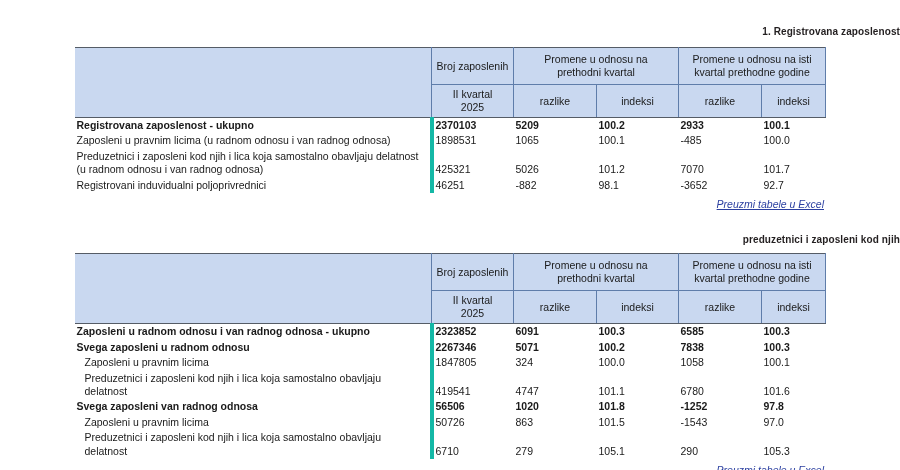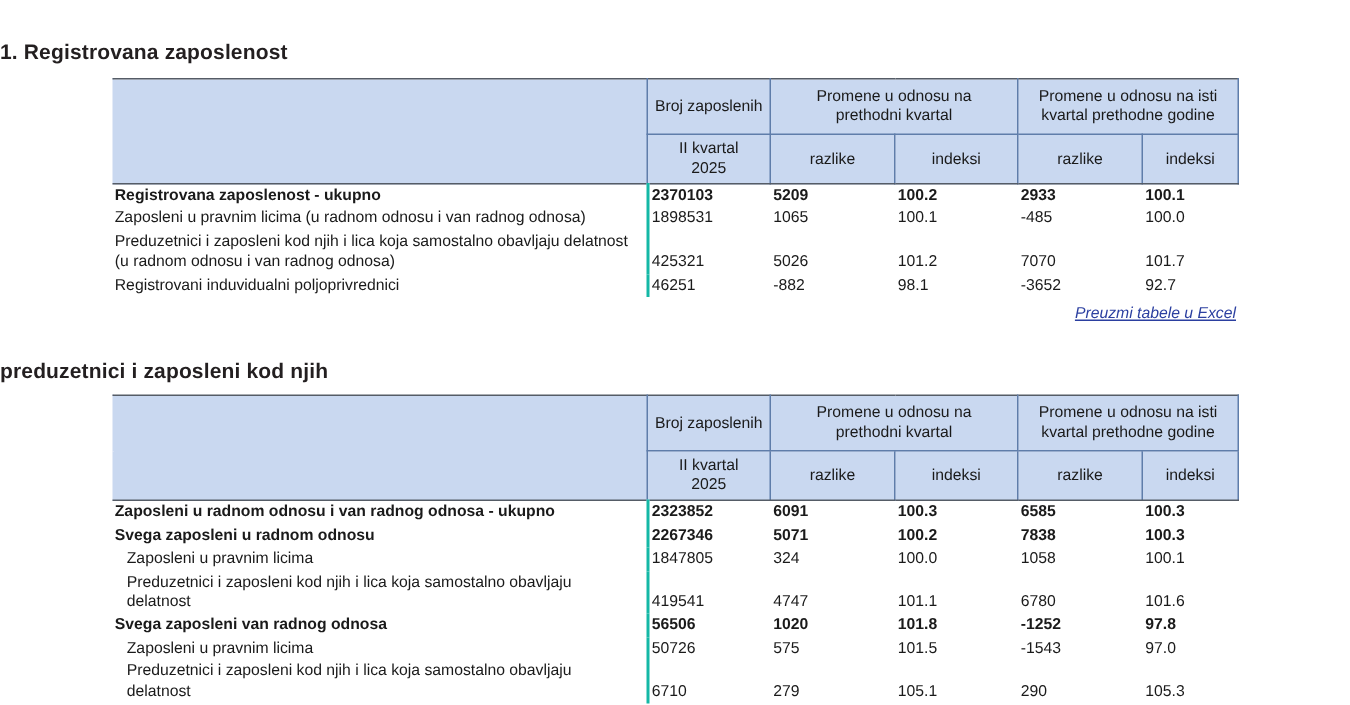--- a/index.html
+++ b/index.html
@@ -14,22 +14,22 @@
     color: #1a1a1a;
     overflow: hidden;
   }
   .page {
     position: relative;
     width: 900px;
     height: 470px;
   }
 
   .table-title {
-    text-align: left;
-    font-size: 14px;
+    text-align: right;
+    font-size: 10px;
     font-weight: bold;
     color: #231f20;
     letter-spacing: 0.1px;
   }
   .title-1 { padding-top: 26px; padding-bottom: 10px; }
   .title-2-wrap { padding-top: 22px; padding-bottom: 8px; }
   .title-2-line1 { padding-bottom: 13px; }
 
   .tbl-wrap {
     width: 750px;
@@ -74,21 +74,21 @@
   table.stat tbody td {
     border: none;
     padding: 0;
     vertical-align: top;
     line-height: 1.28;
     font-size: 10.5px;
   }
   table.stat tbody td.lbl {
     text-align: left;
     padding: 1px 4px 1px 1px;
-    border-right: 2px solid #14b8a6;
+    border-right: 4px solid #14b8a6;
   }
   table.stat tbody td.num {
     padding: 1px 9px 1px 2px;
   }
   table.stat tbody tr.bold td { font-weight: bold; }
   table.stat tbody td.lbl.ind1 { padding-left: 9px; }
   table.stat tbody tr.tall td { vertical-align: bottom; }
   table.stat tbody tr.tall td.lbl { vertical-align: top; }
 
   .dl-row {
@@ -261,21 +261,21 @@
             <td class="num">56506</td>
             <td class="num">1020</td>
             <td class="num">101.8</td>
             <td class="num">-1252</td>
             <td class="num">97.8</td>
             <td></td>
           </tr>
           <tr>
             <td class="lbl ind1">Zaposleni u pravnim licima</td>
             <td class="num">50726</td>
-            <td class="num">575</td>
+            <td class="num">863</td>
             <td class="num">101.5</td>
             <td class="num">-1543</td>
             <td class="num">97.0</td>
             <td></td>
           </tr>
           <tr class=" tall">
             <td class="lbl ind1">Preduzetnici i zaposleni kod njih i lica koja samostalno obavljaju delatnost</td>
             <td class="num">6710</td>
             <td class="num">279</td>
             <td class="num">105.1</td>

